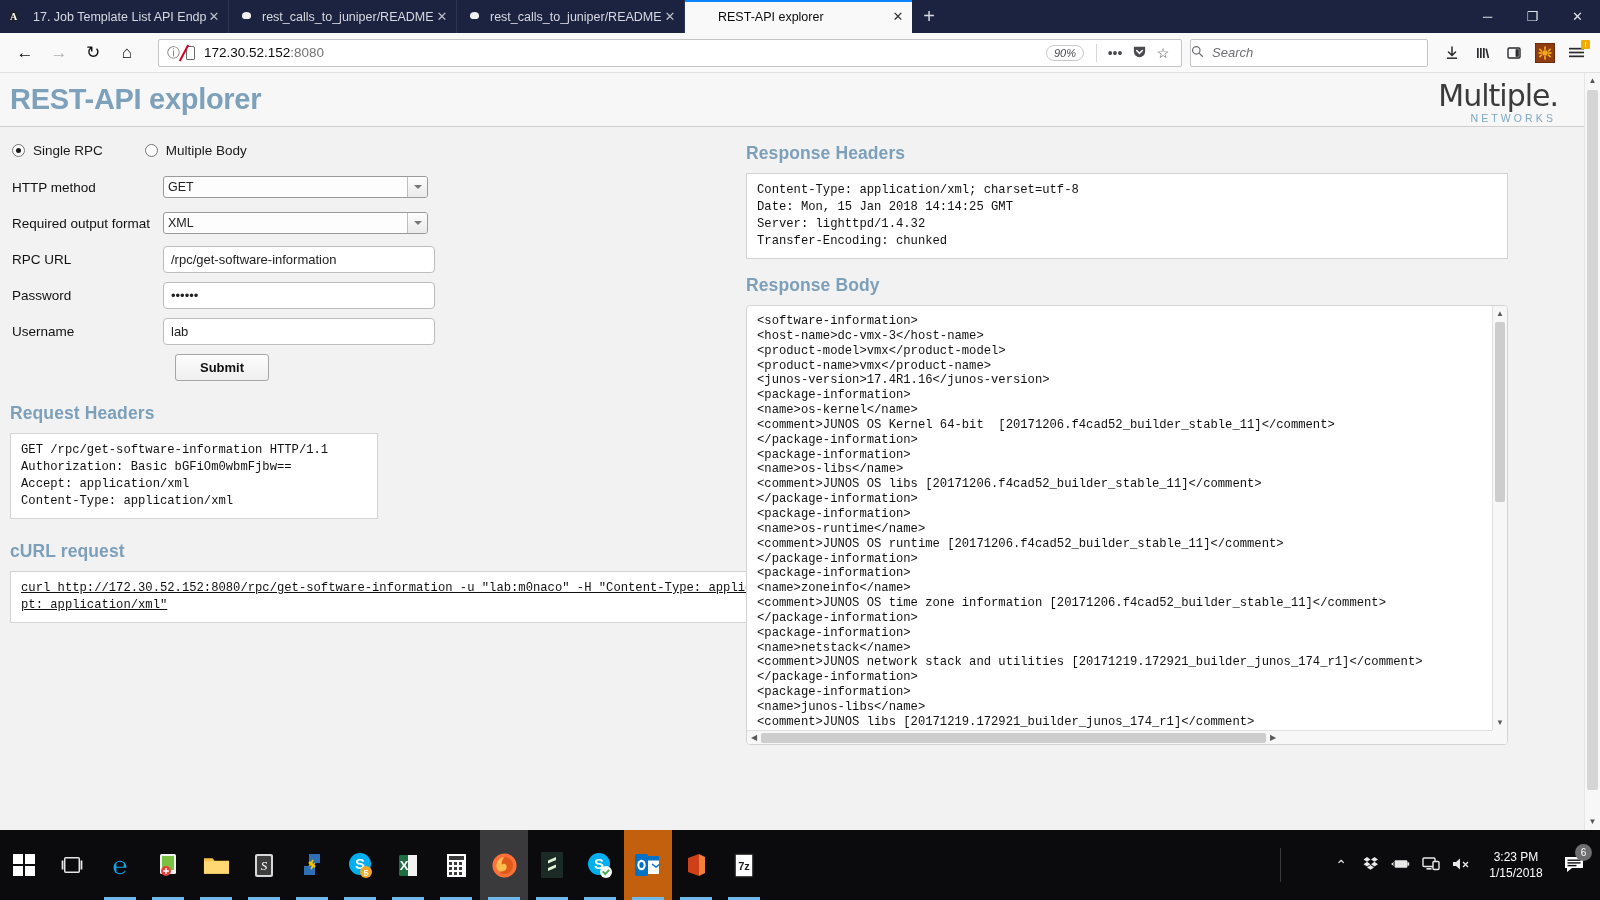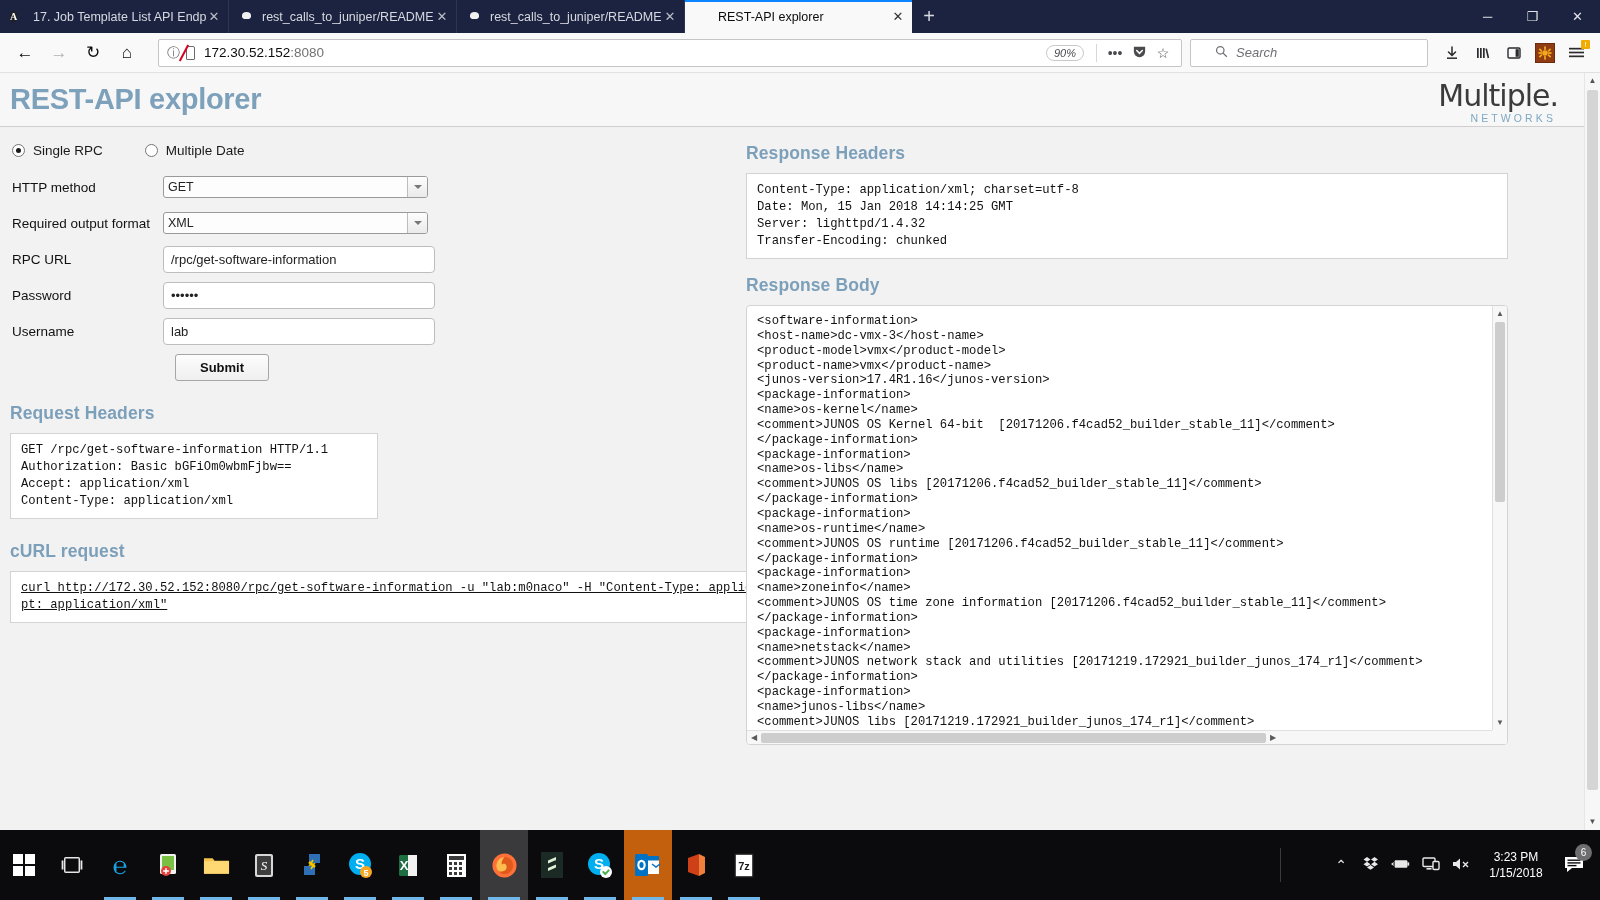--- a/index.html
+++ b/index.html
@@ -101,21 +101,21 @@
   .url-text { font-size: 13.5px; color: #0c0c0d; flex: 1 1 auto; }
   .url-text .port { color: #737373; }
   .zoom-pill {
     font-size: 11px; color: #4a4a4f; border: 1px solid #c9c9cc;
     border-radius: 10px; padding: 1px 7px; margin-right: 6px; background:#fff;font-style:italic;
   }
   .url-sep { width:1px; height:18px; background:#d8d8da; margin: 0 6px; }
   .url-icon { width: 24px; text-align: center; font-size: 14px; color: #4a4a4f; }
   .searchbar {
     width: 238px; height: 28px; background: #fff; border: 1px solid #c5c5c8;
-    border-radius: 2px; display: flex; align-items: center; padding: 0 24px;
+    border-radius: 2px; display: flex; align-items: center; padding: 0 0;
     margin-right: 8px;
   }
   .searchbar .magnifier { margin-right: 8px; }
   .search-ph { color: #6f6f73; font-size: 13px; font-style: italic; }
   .toolicons { display: flex; align-items: center; margin-left: auto; }
   .toolicon {
     width: 31px; height: 30px; display: flex; align-items: center;
     justify-content: center; color: #2b2b2d;
   }
   .toolicon.boxed {
@@ -456,21 +456,21 @@
 
       <div class="leftcol">
 
         <div class="radio-row">
           <label class="radio-opt">
             <span class="radio checked"></span>
             <span>Single RPC</span>
           </label>
           <label class="radio-opt">
             <span class="radio"></span>
-            <span>Multiple Date</span>
+            <span>Multiple Body</span>
           </label>
         </div>
 
         <div class="formtable">
 
           <div class="formrow">
             <div class="lbl">HTTP method</div>
             <div class="selwrap">
               <select class="ctl">
                 <option>GET</option>

